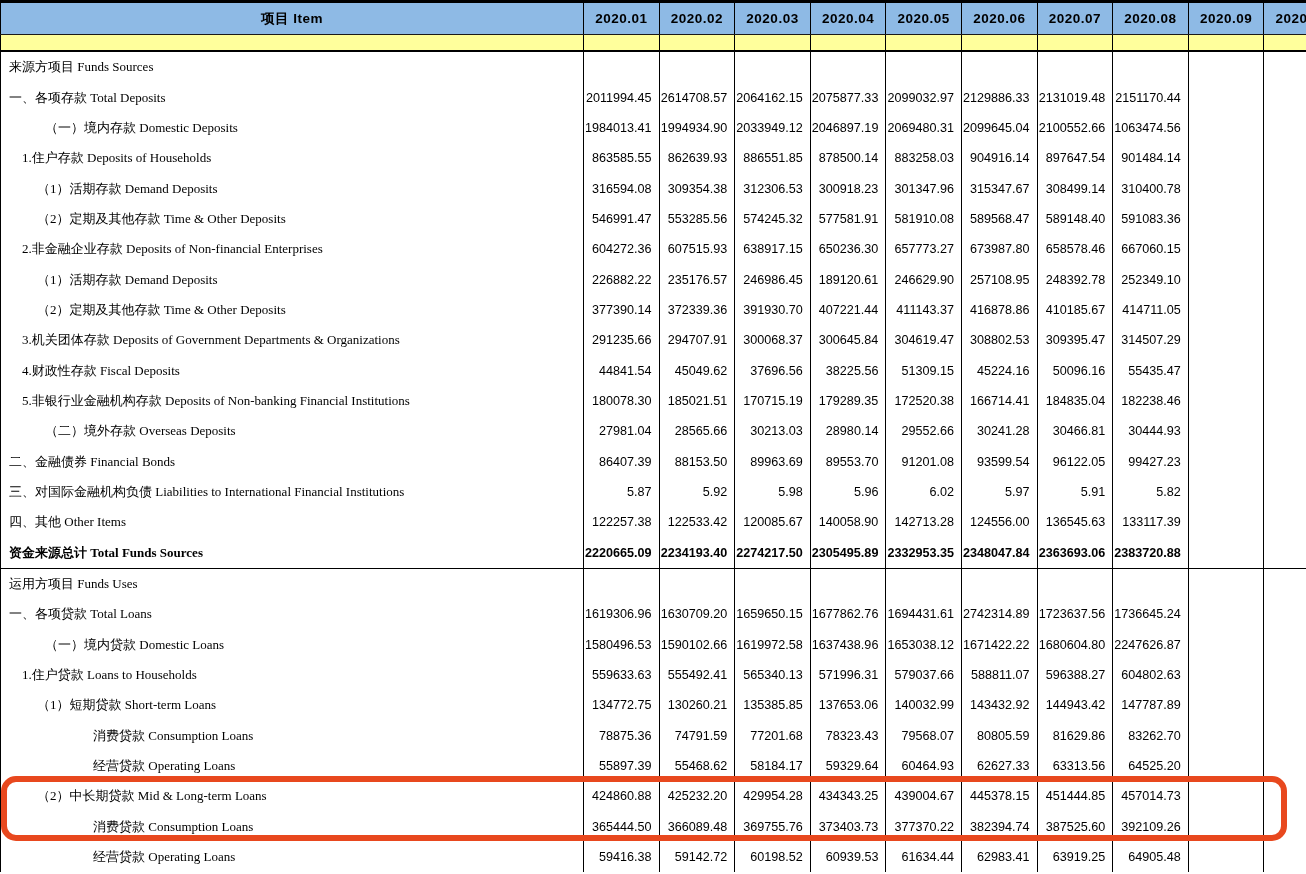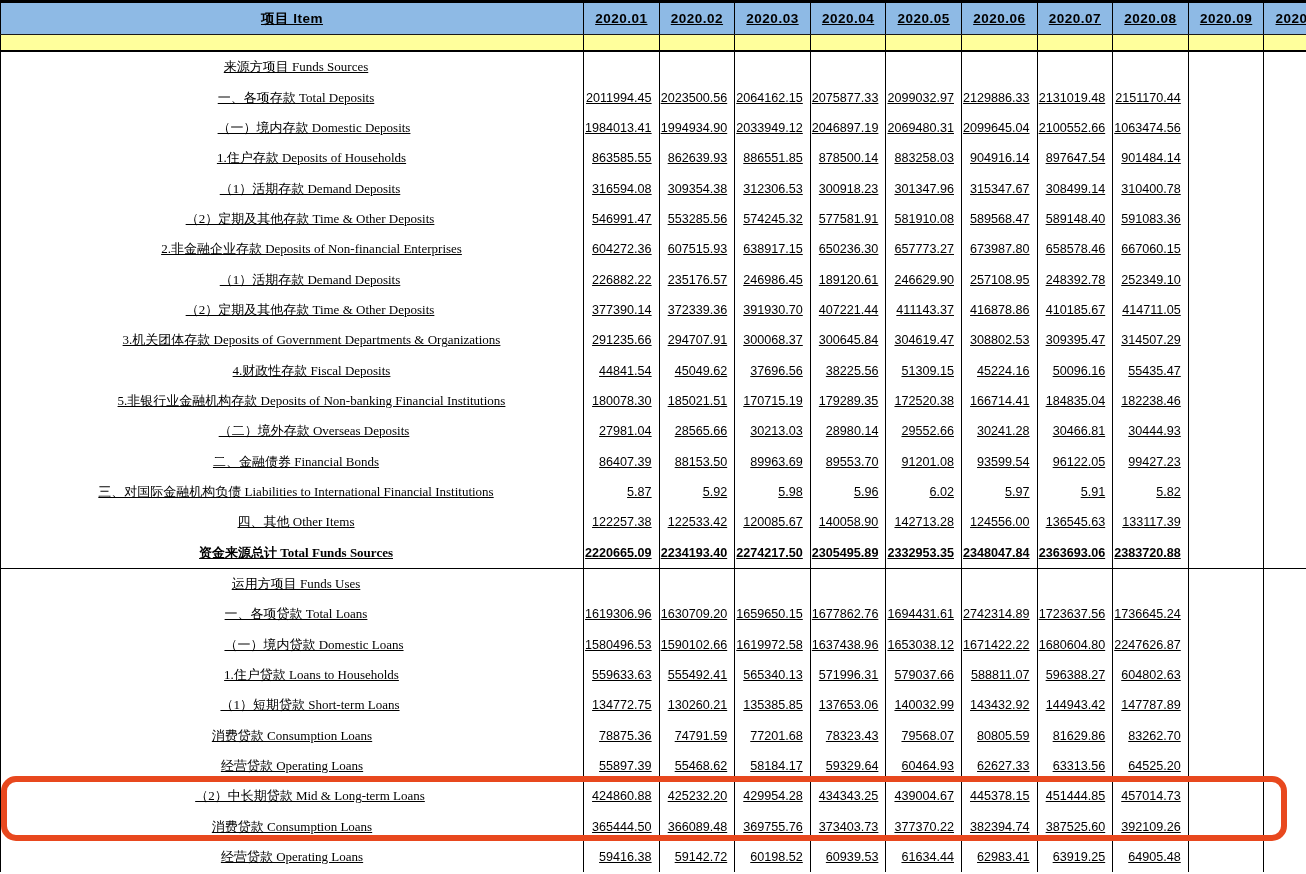--- a/index.html
+++ b/index.html
@@ -2,21 +2,20 @@
 <html style="--blue: #8EBAE5; --yellow: #FFFF9C; --red: #E8481E;"><head>
 <meta charset="utf-8">
 <style>
   html,body{margin:0;padding:0;background:#fff;}
   .viewport{
     position:relative;
     width:1306px;height:874px;
     overflow:hidden;
     background:#fff;
     font-family:"Liberation Sans",sans-serif;
-    text-decoration:underline;
   }
   table.funds{
     border-collapse:collapse;
     table-layout:fixed;
     width:1340px;
   }
   col.c-label{width:583px;}
   col.c-month{width:75.6px;}
   th,td{
     padding:0;
@@ -41,36 +40,36 @@
     height:15px;
     border-bottom:2.5px solid #000;
   }
   tbody td{
     height:30.35px;
     font-size:12.6px;
     vertical-align:middle;
     color:#000;
   }
   td.label{
-    text-align:center;
+    text-align:left;
     font-family:"Liberation Serif","DejaVu Serif",serif;
     font-size:13px;
   }
   td.num{
     text-align:right;
     padding-right:7px;
     font-family:"Liberation Sans",sans-serif;
   }
   tr.bold td{font-weight:bold;}
   tr.rule td{border-bottom:1.5px solid #000;}
   .indent-0{padding-left:8px;}
   .indent-1{padding-left:44px;}
-  .indent-2{padding-left:39px;}
+  .indent-2{padding-left:21px;}
   .indent-3{padding-left:36px;}
-  .indent-4{margin-left:32px;}
+  .indent-4{padding-left:92px;margin-left:32px;}
   .highlight-box{
     position:absolute;
     left:1px;top:776px;
     width:1286px;height:65px;
     border:6px solid var(--red,#E8481E);
     border-radius:15px;
     box-sizing:border-box;
     pointer-events:none;
     background:transparent;
   }
@@ -131,21 +130,21 @@
           <td class="num"></td>
           <td class="num"></td>
           <td class="num"></td>
           <td class="num"></td>
           <td class="num"></td>
           <td class="num"></td>
         </tr>
         <tr>
           <td class="label first indent-0">一、各项存款 Total Deposits</td>
           <td class="num">2011994.45</td>
-          <td class="num">2023500.56</td>
+          <td class="num">2614708.57</td>
           <td class="num">2064162.15</td>
           <td class="num">2075877.33</td>
           <td class="num">2099032.97</td>
           <td class="num">2129886.33</td>
           <td class="num">2131019.48</td>
           <td class="num">2151170.44</td>
           <td class="num"></td>
           <td class="num"></td>
         </tr>
         <tr>

